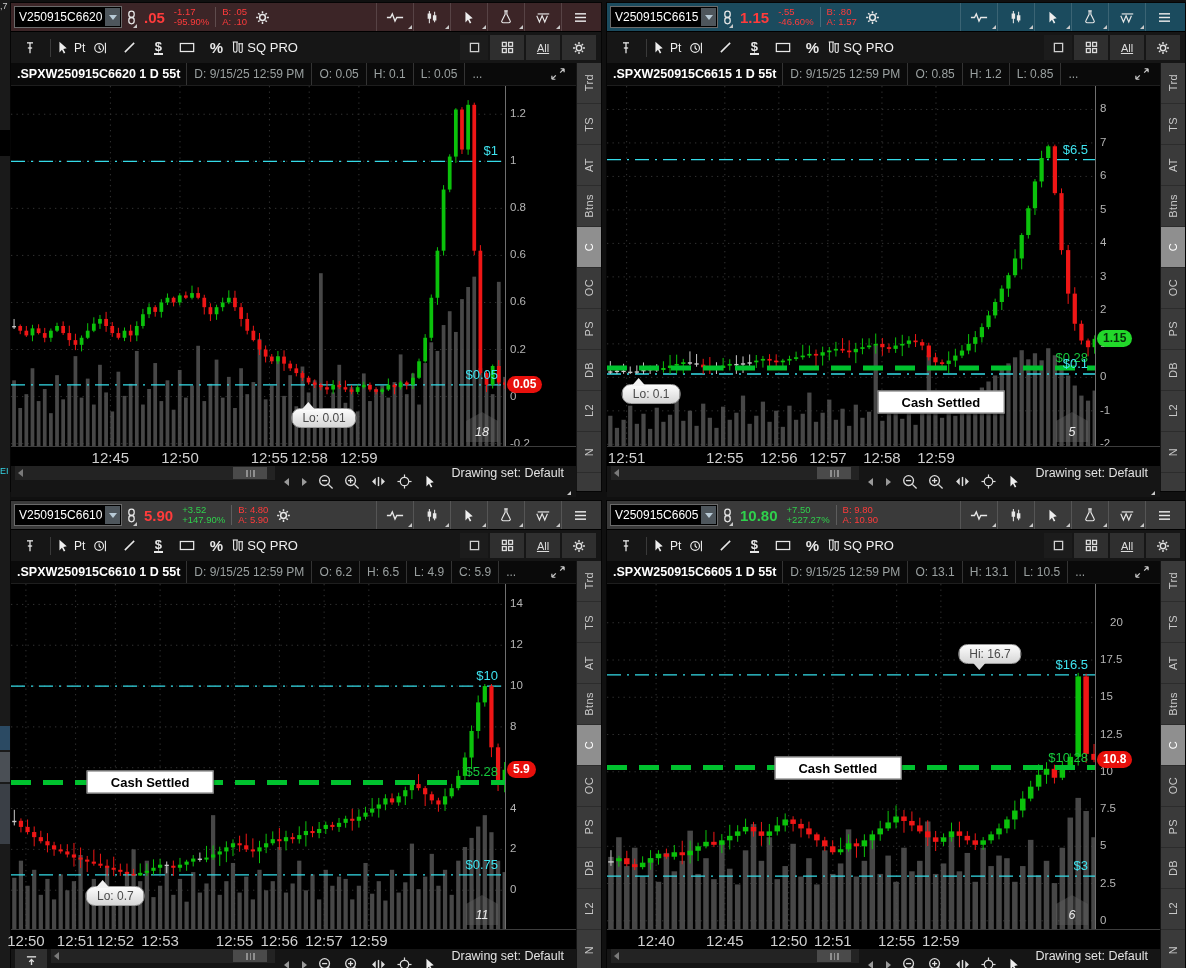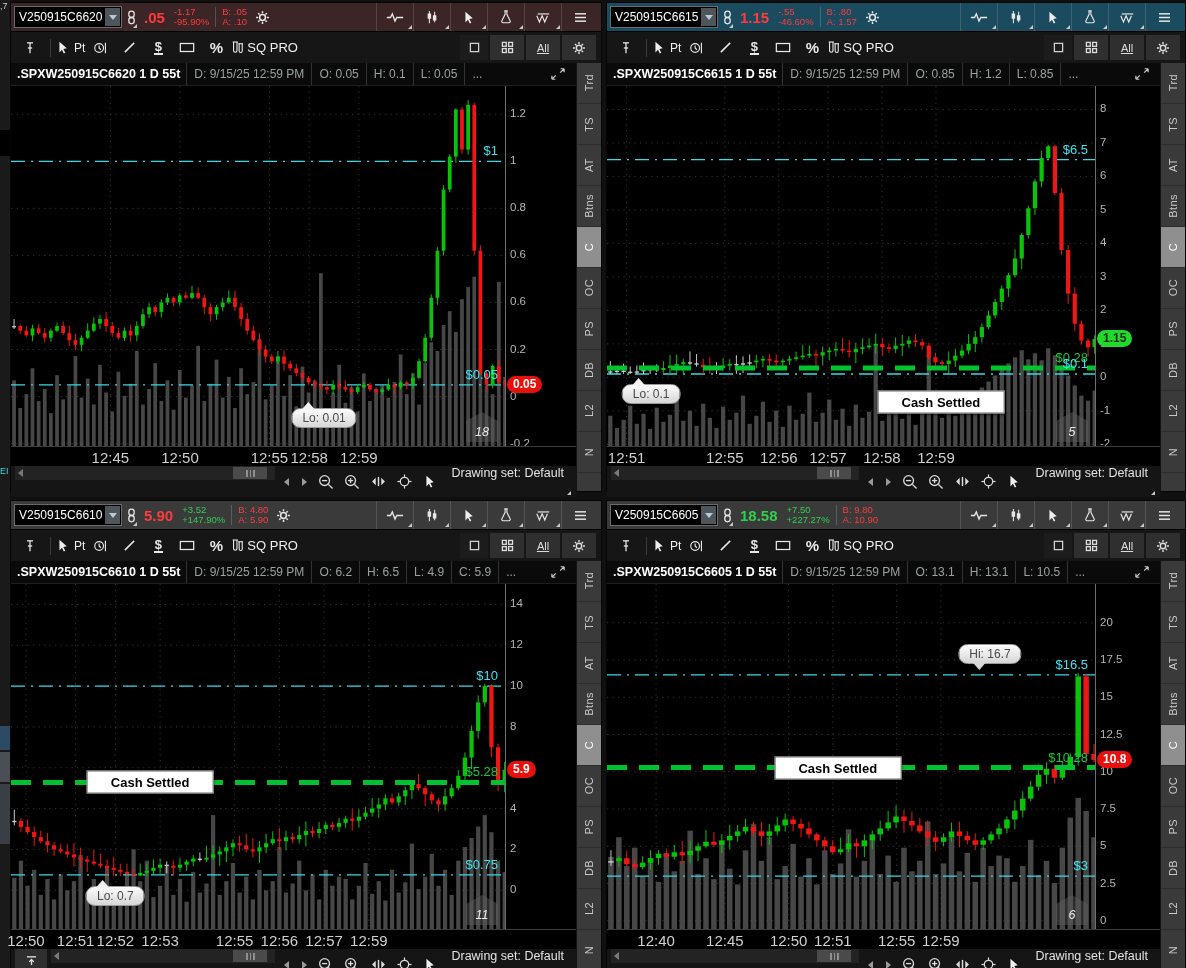--- a/index.html
+++ b/index.html
@@ -1808,21 +1808,21 @@
     </div>
     <div class="hcell">
       <svg viewBox="0 0 10 16" width="9" height="15">
           <g fill="none" stroke="#e8e8e8" stroke-width="1.4">
             <rect x="2" y="1" width="6" height="7" rx="3"></rect>
             <rect x="2" y="8" width="6" height="7" rx="3"></rect>
           </g>
         </svg>
       <i class="corner"></i>
     </div>
-    <div class="price green">18.58</div>
+    <div class="price green">10.80</div>
     <div class="mini green">
       <span>+7.50</span>
       <span>+227.27%</span>
     </div>
     <div class="hsep"></div>
     <div class="mini red">
       <span>B: 9.80</span>
       <span>A: 10.90</span>
     </div>
 
@@ -2184,21 +2184,21 @@
             <line x1="479.1209677419355" y1="89.71770478566687" x2="479.1209677419355" y2="178.7900438043401" stroke="#ef1616" stroke-width="1"></line>
             <rect x="476.36129032258066" y="92.39740820734345" width="5.519354838709678" height="77.49460043196542" fill="#ef1616"></rect>
             <line x1="487.0403225806451" y1="159.97193656634914" x2="487.0403225806451" y2="178.19605237668503" stroke="#ef1616" stroke-width="1"></line>
             <rect x="484.2806451612903" y="169.89200863930887" width="5.519354838709678" height="5.9611231101511635" fill="#ef1616"></rect>
             <line x1="0" y1="183.6025917926566" x2="491" y2="183.6025917926566" stroke="#00c22e" stroke-dasharray="20,12" stroke-width="5"></line>
             <text x="481" y="84.90712742980563" text-anchor="end" font-size="13" fill="#3fe3ef">$16.5</text>
             <text x="481" y="177.6025917926566" text-anchor="end" font-size="13" fill="#16c93c">$10.28</text>
             <text x="481" y="286.0950323974082" text-anchor="end" font-size="13" fill="#3fe3ef">$3</text>
           </svg>
         <div class="axis" style="width: 64px;">
-            <span class="tick" style="top: 31.7473px;">20</span>
+            <span class="tick" style="top: 31.7473px; margin-left: 10px;">20</span>
             <span class="tick" style="top: 69.0043px;">17.5</span>
             <span class="tick" style="top: 106.261px;">15</span>
             <span class="tick" style="top: 143.518px;">12.5</span>
             <span class="tick" style="top: 180.775px;">10</span>
             <span class="tick" style="top: 218.032px;">7.5</span>
             <span class="tick" style="top: 255.289px;">5</span>
             <span class="tick" style="top: 292.546px;">2.5</span>
             <span class="tick" style="top: 329.803px;">0</span>
             <span class="bubble redb" style="top: 167.353px;">10.8</span>
           </div>

